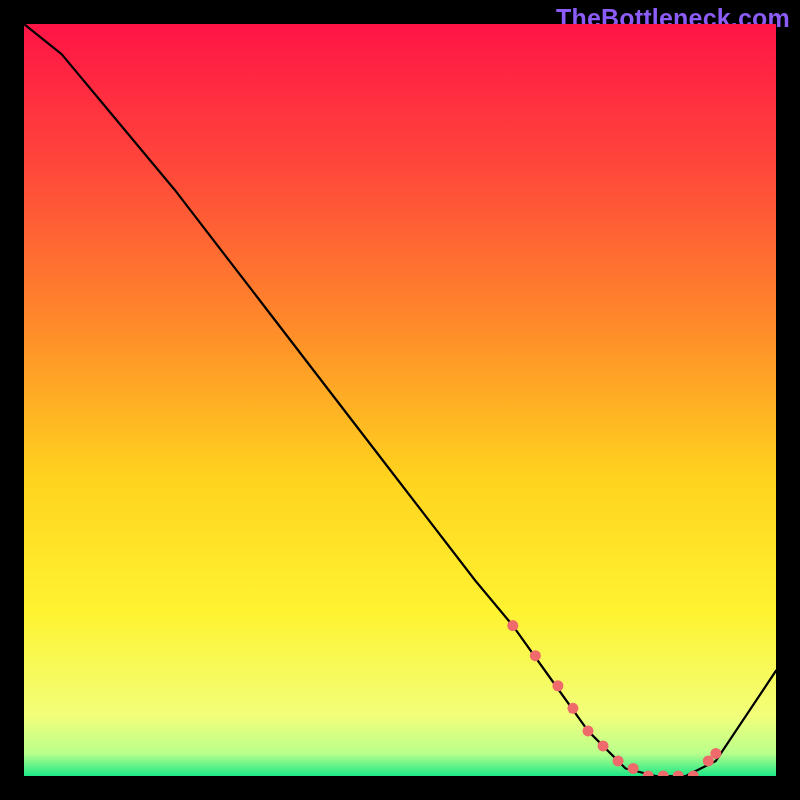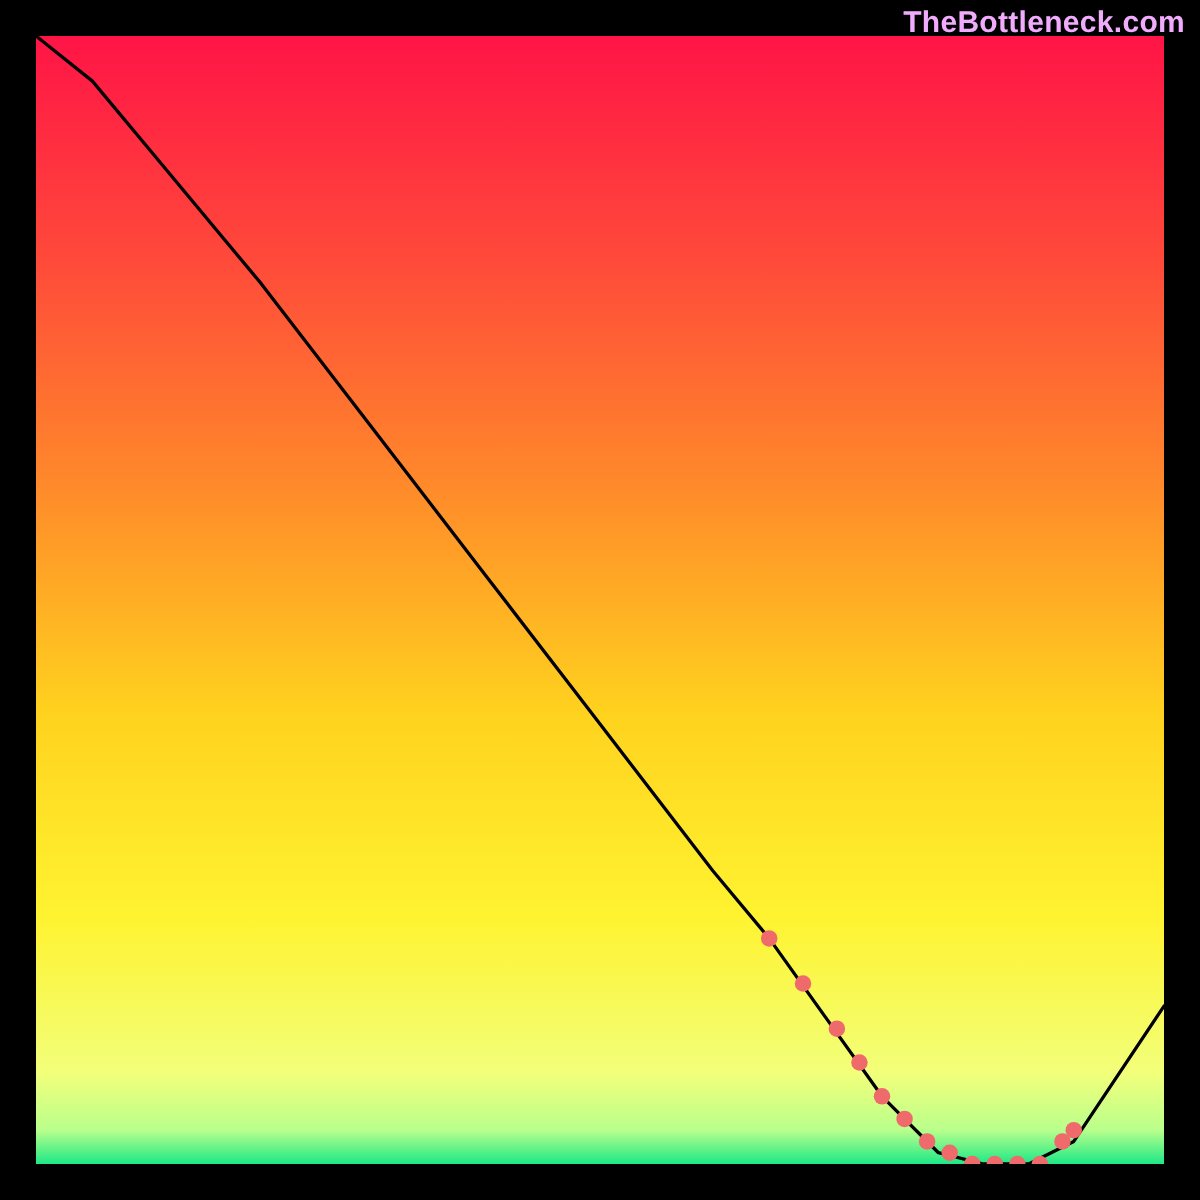--- a/index.html
+++ b/index.html
@@ -25,22 +25,22 @@
   }
   .plot-area svg {
     display: block;
     width: 752px;
     height: 752px;
   }
   .watermark {
     position: absolute;
     top: 4px;
     right: 10px;
-    color: #f0abfc;
-    font-size: 20px;
+    color: #8b5cf6;
+    font-size: 25px;
     font-weight: 600;
     letter-spacing: 0.2px;
     pointer-events: none;
   }
 </style>
 </head>
 <body>
 
 <div class="frame">
   <div class="watermark">TheBottleneck.com</div>

